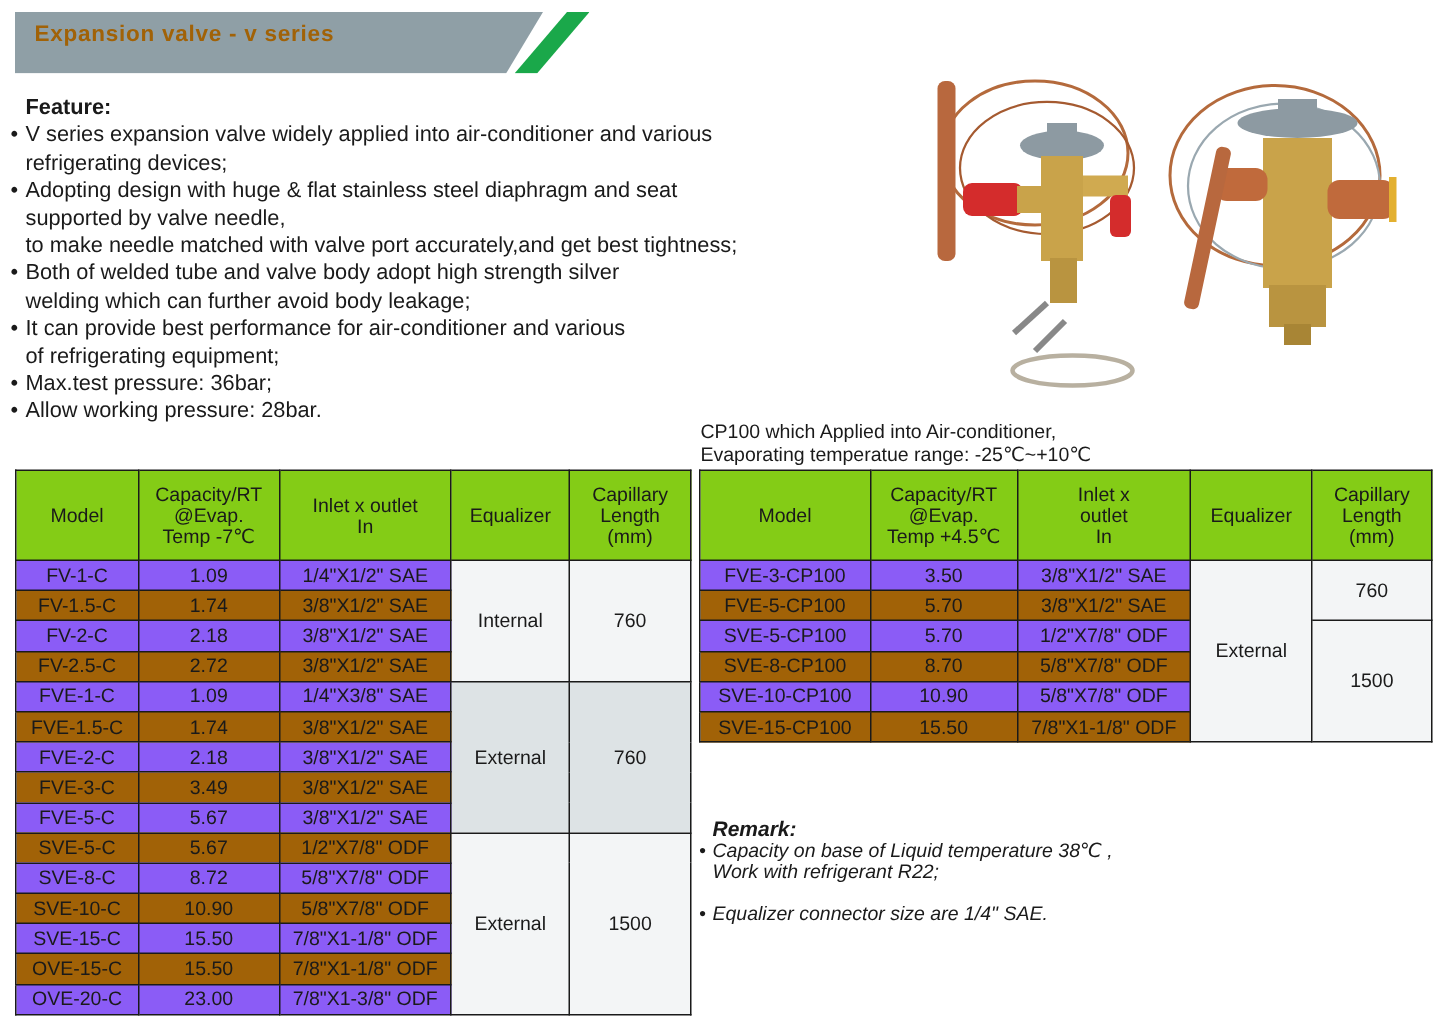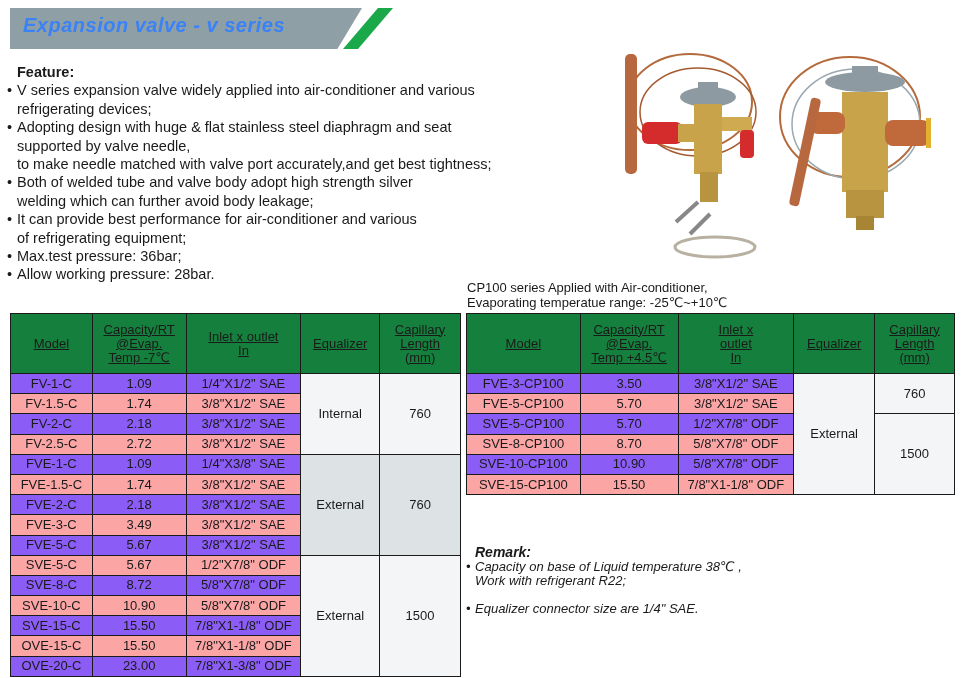--- a/index.html
+++ b/index.html
@@ -3,33 +3,33 @@
 <meta charset="utf-8">
 <style>
   * { box-sizing: border-box; margin: 0; padding: 0; }
   body { width: 965px; height: 678px; background: #ffffff; position: relative; overflow: hidden;
          font-family: "Liberation Sans", "DejaVu Sans", sans-serif; color: #1a1a1a; }
   .banner { position: absolute; left: 10px; top: 8px; width: 375px; height: 41px; }
   .banner-bg { position: absolute; left: 0; top: 0; width: 352px; height: 41px; background: #8f9fa6;
                clip-path: polygon(0 0, 100% 0, 93% 100%, 0 100%); }
   .banner-stripe { position: absolute; left: 333px; top: 0; width: 50px; height: 41px; background: #1aa84a;
                    clip-path: polygon(70% 0, 100% 0, 30% 100%, 0 100%); }
-  .banner-title { position: absolute; left: 13px; top: 6px; font-size: 20px; font-weight: bold; color: #3b82f6; letter-spacing: 0.5px; font-style: italic; }
+  .banner-title { position: absolute; left: 13px; top: 6px; font-size: 15px; font-weight: bold; color: #a16207; letter-spacing: 0.5px; }
   .features { position: absolute; left: 7px; top: 63px; width: 560px; font-size: 14.5px; line-height: 18.4px; }
   .features .heading { font-weight: bold; padding-left: 10px; }
   .feat { position: relative; padding-left: 10px; }
   .feat .bullet { position: absolute; left: 0; top: 0; }
   .photo { position: absolute; left: 620px; top: 42px; width: 340px; height: 228px; }
   .cp-note { position: absolute; left: 467px; top: 281px; font-size: 13px; line-height: 14.5px; }
   table { position: absolute; border-collapse: collapse; font-size: 13px; }
   td, th { border: 1px solid #1a1a1a; text-align: center; padding: 0; font-weight: normal; }
-  th { background: #15803d; color: #1a1a1a; font-size: 13px; line-height: 14px; text-decoration: underline; }
+  th { background: #84cc16; color: #1a1a1a; font-size: 13px; line-height: 14px; }
   td { height: 20.2px; line-height: 18px; }
   tr.light td { background: #8b5cf6; }
-  tr.dark td { background: #fca5a5; }
+  tr.dark td { background: #a16207; }
   td.merged-light { background: #f3f5f6 !important; }
   td.merged-dark { background: #dde3e5 !important; }
   #tbl-left { left: 10px; top: 313px; width: 451px; }
   #tbl-right { left: 466px; top: 313px; width: 489px; }
   .remark { position: absolute; left: 466px; top: 545px; font-size: 13px; line-height: 14.5px; width: 340px; font-style: italic; }
   .remark .heading { font-weight: bold; font-size: 14px; padding-left: 9px; }
   .remark .item { position: relative; padding-left: 9px; }
   .remark .item .bullet { position: absolute; left: 0; top: 0; }
 </style>
 </head>
@@ -105,21 +105,21 @@
     <rect x="306" y="76" width="5" height="30" fill="#e3b030"></rect>
     <rect x="180" y="55" width="10" height="110" rx="4" fill="#b8683e" transform="rotate(12 185 110)"></rect>
 
     <line x1="56" y1="180" x2="78" y2="160" stroke="#888" stroke-width="4"></line>
     <line x1="70" y1="192" x2="90" y2="172" stroke="#888" stroke-width="4"></line>
     <ellipse cx="95" cy="205" rx="40" ry="10" fill="none" stroke="#b8b0a0" stroke-width="3"></ellipse>
   </svg>
 </div>
 
 <div class="cp-note">
-  <div>CP100 series Applied with Air-conditioner,</div>
+  <div>CP100 which Applied into Air-conditioner,</div>
   <div>Evaporating temperatue range: -25℃~+10℃</div>
 </div>
 
 <table id="tbl-left">
   <colgroup>
       <col style="width:82px">
       <col style="width:94px">
       <col style="width:115px">
       <col style="width:79px">
       <col style="width:81px">

